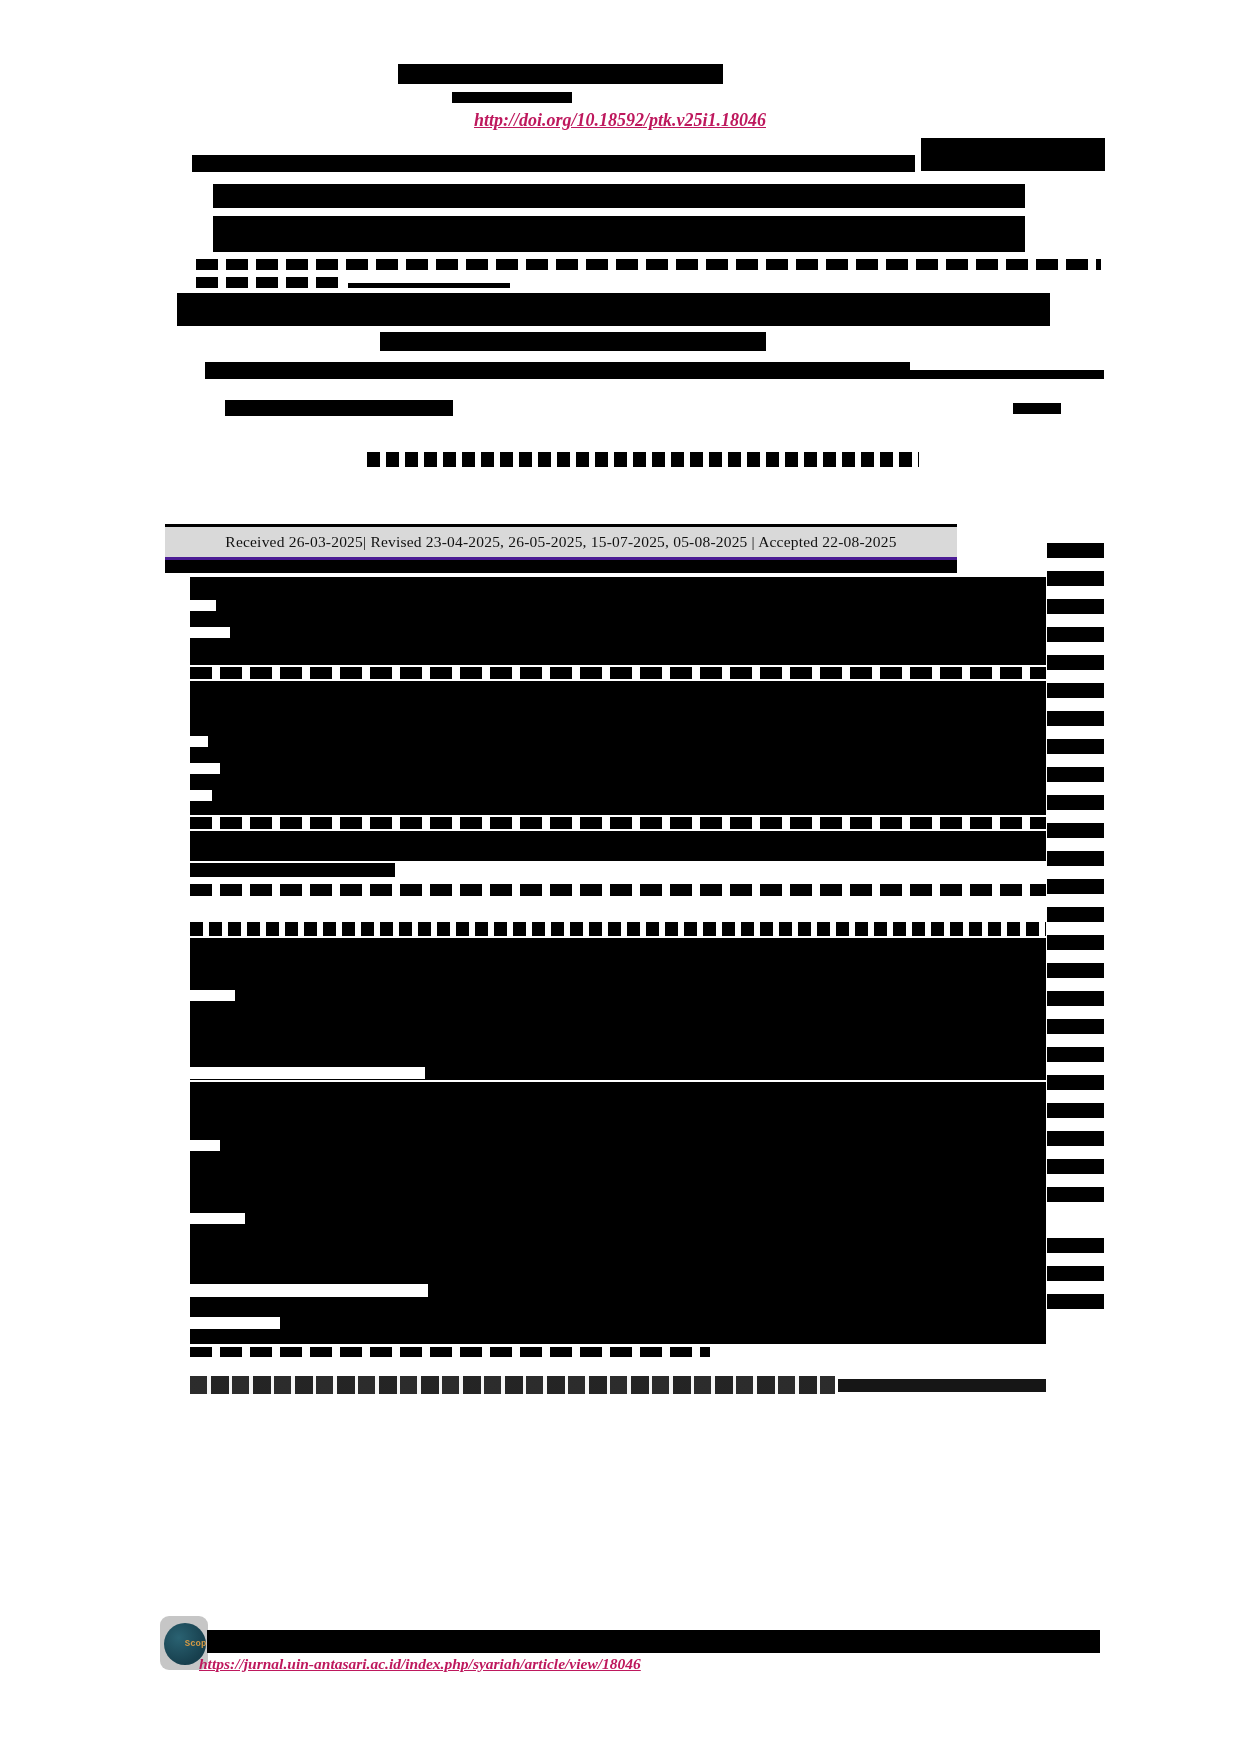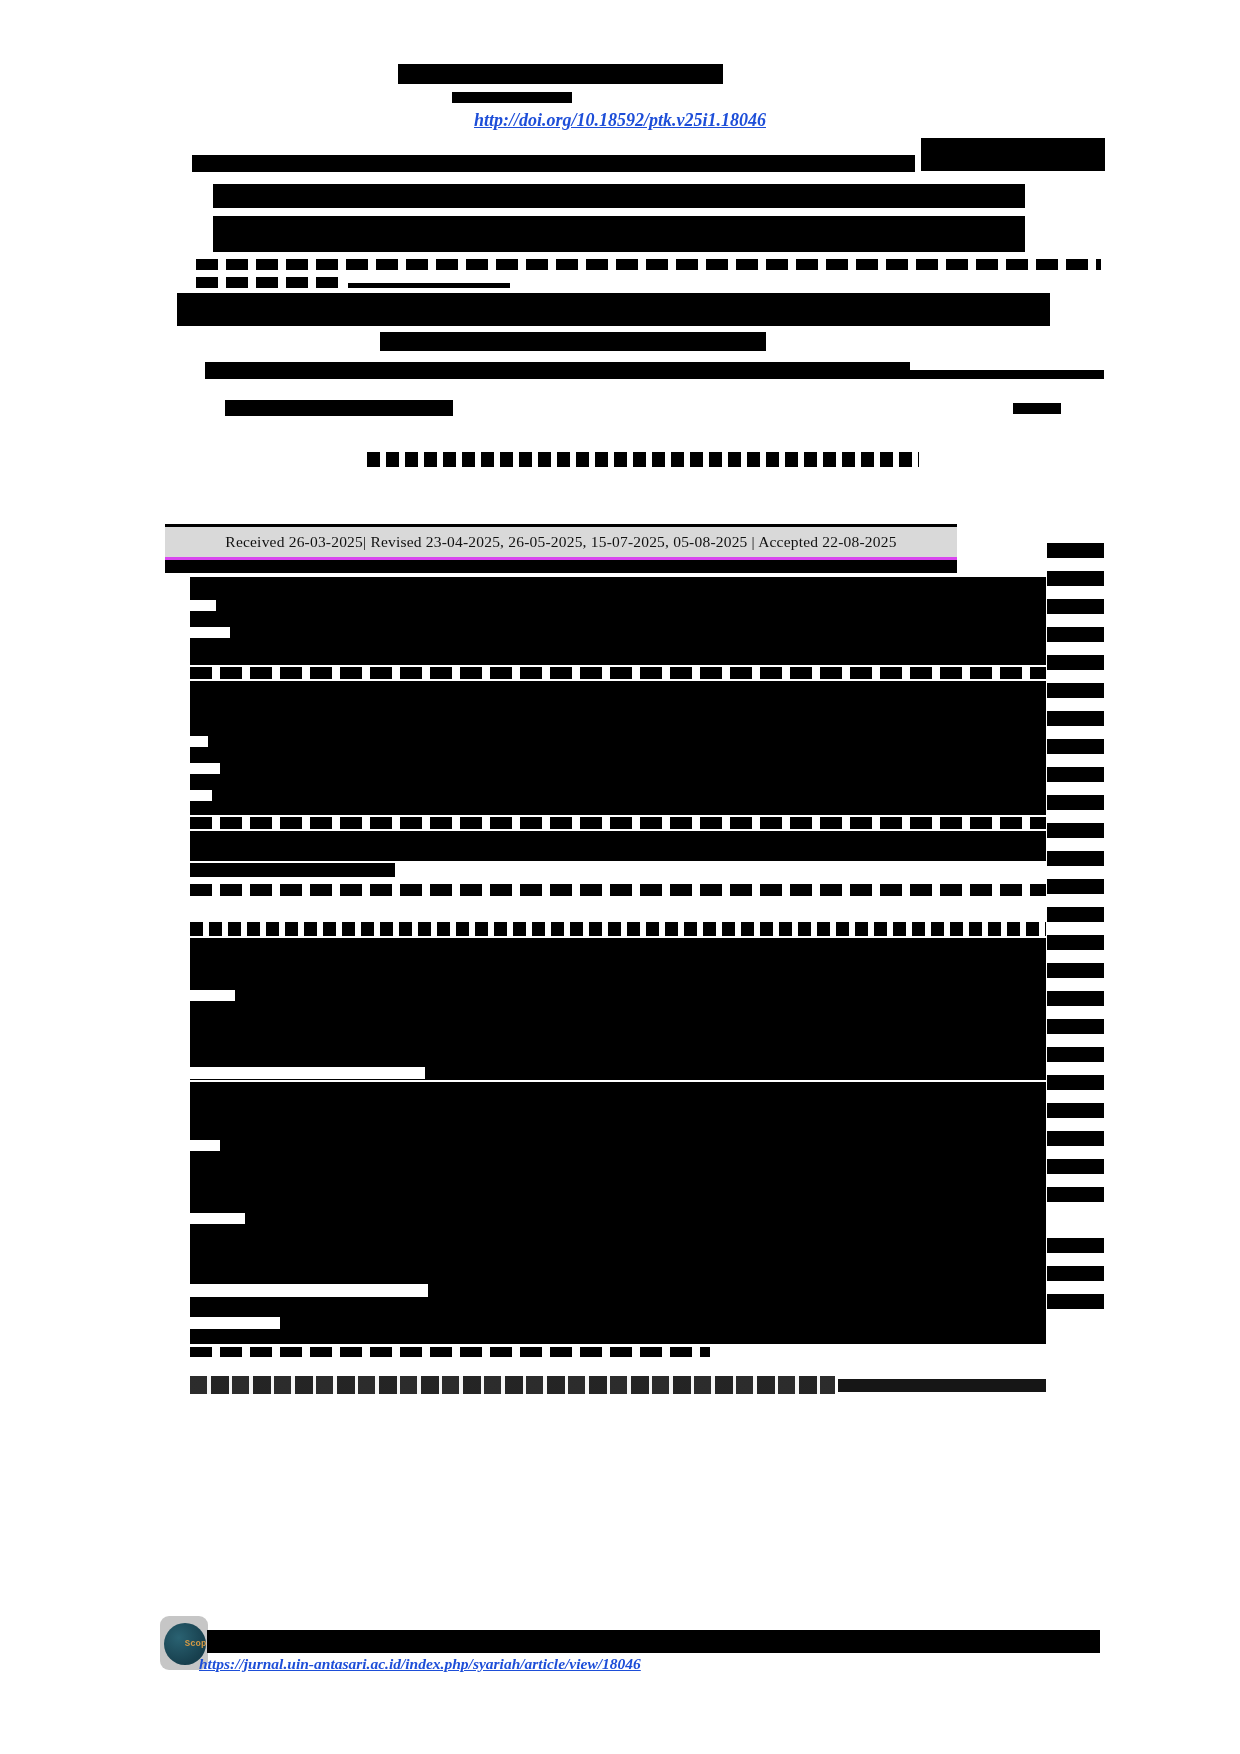--- a/index.html
+++ b/index.html
@@ -9,29 +9,29 @@
     background:#ffffff;
     font-family:"Liberation Serif", serif;
     overflow:hidden;
   }
   .bar{position:absolute;background:#000;}
   .notch{position:absolute;background:#fff;}
   .dashh{position:absolute;background:repeating-linear-gradient(90deg,#000 0 22px,rgba(0,0,0,0) 22px 30px);}
   .dashsm{position:absolute;background:repeating-linear-gradient(90deg,#000 0 13px,rgba(0,0,0,0) 13px 19px);}
   .strip-col{position:absolute;left:1047px;width:57px;
     background:repeating-linear-gradient(180deg,#000 0 15px,rgba(0,0,0,0) 15px 28px);}
-  .link{color:#1d4ed8;text-decoration:underline;font-style:italic;font-weight:bold;cursor:pointer;}
+  .link{color:#be185d;text-decoration:underline;font-style:italic;font-weight:bold;cursor:pointer;}
   .center-row{position:absolute;left:0;width:100%;display:flex;justify-content:center;align-items:center;}
   .doi-row{top:110px;font-size:18px;}
   .issn-row{top:136px;font-size:16px;gap:8px;}
   .inline-bar{display:inline-block;background:#000;}
   .email-row{top:476px;font-size:15px;gap:14px;}
   .dates-strip{
     position:absolute;left:165px;top:524px;width:792px;height:30px;
-    background:#d9d9d9;border-top:3px solid #000;border-bottom:3px solid #d946ef;
+    background:#d9d9d9;border-top:3px solid #000;border-bottom:3px solid #4c1d95;
     display:flex;align-items:center;justify-content:center;
     font-size:15.5px;color:#111;letter-spacing:.2px;
   }
   .kw-pseudo{position:absolute;left:190px;top:1376px;width:645px;height:18px;opacity:.93;
     background:repeating-linear-gradient(90deg,#1c1c1c 0 17px,#f6f6f6 17px 21px,#141414 21px 39px,#f6f6f6 39px 42px);}
   .scopus-wrap{position:absolute;left:160px;top:1616px;width:48px;height:54px;
     background:#c6c6c6;border-radius:9px;}
   .scopus-circle{position:absolute;left:4px;top:7px;width:42px;height:42px;border-radius:50%;
     background:radial-gradient(circle at 35% 35%, #2a6272, #173f4d 70%);
     display:flex;align-items:center;justify-content:center;}

